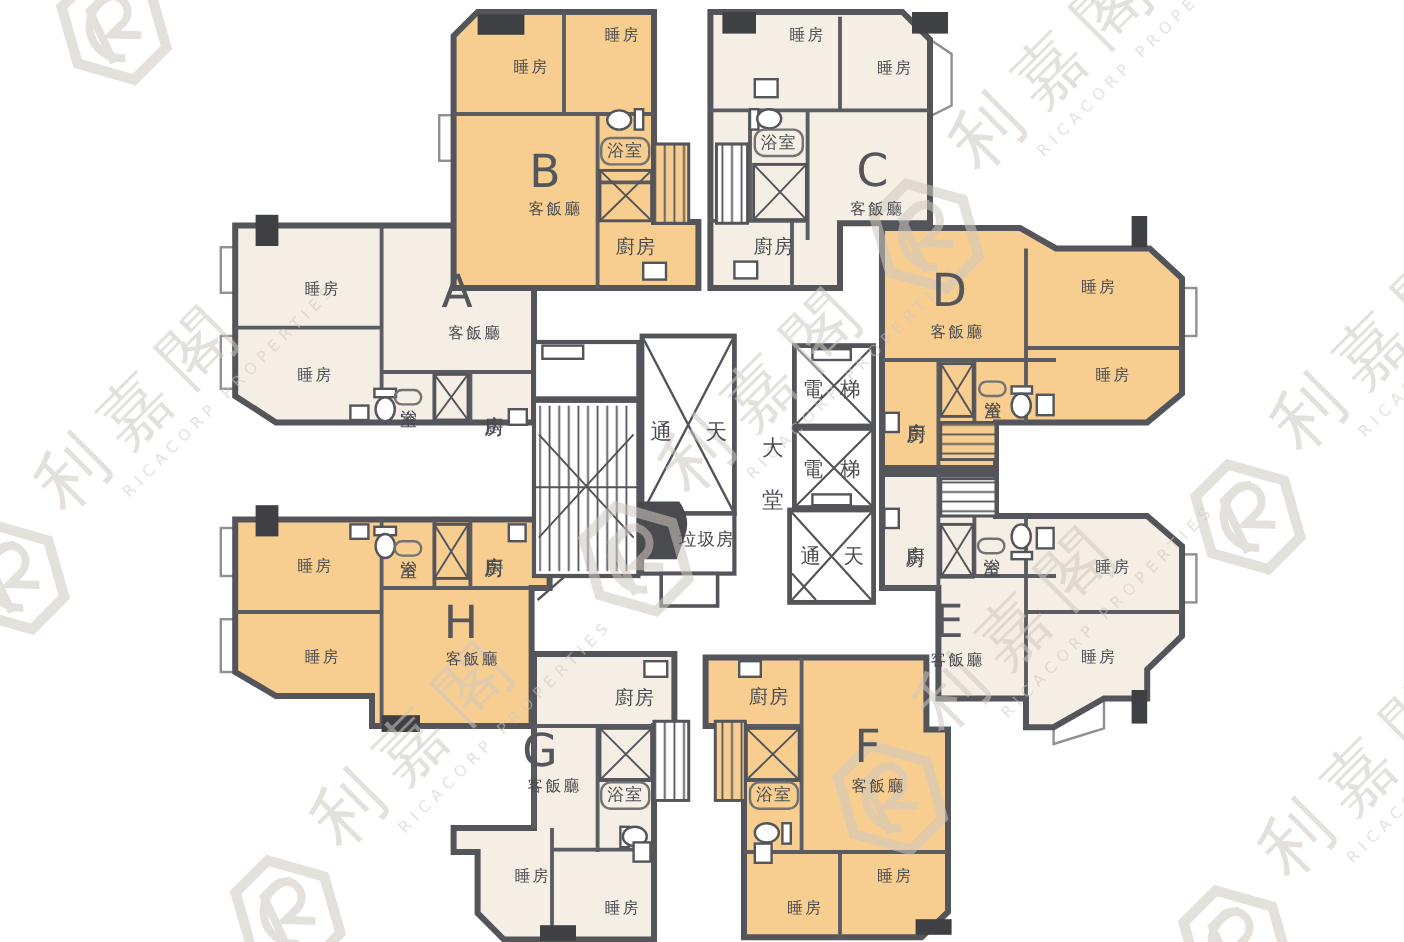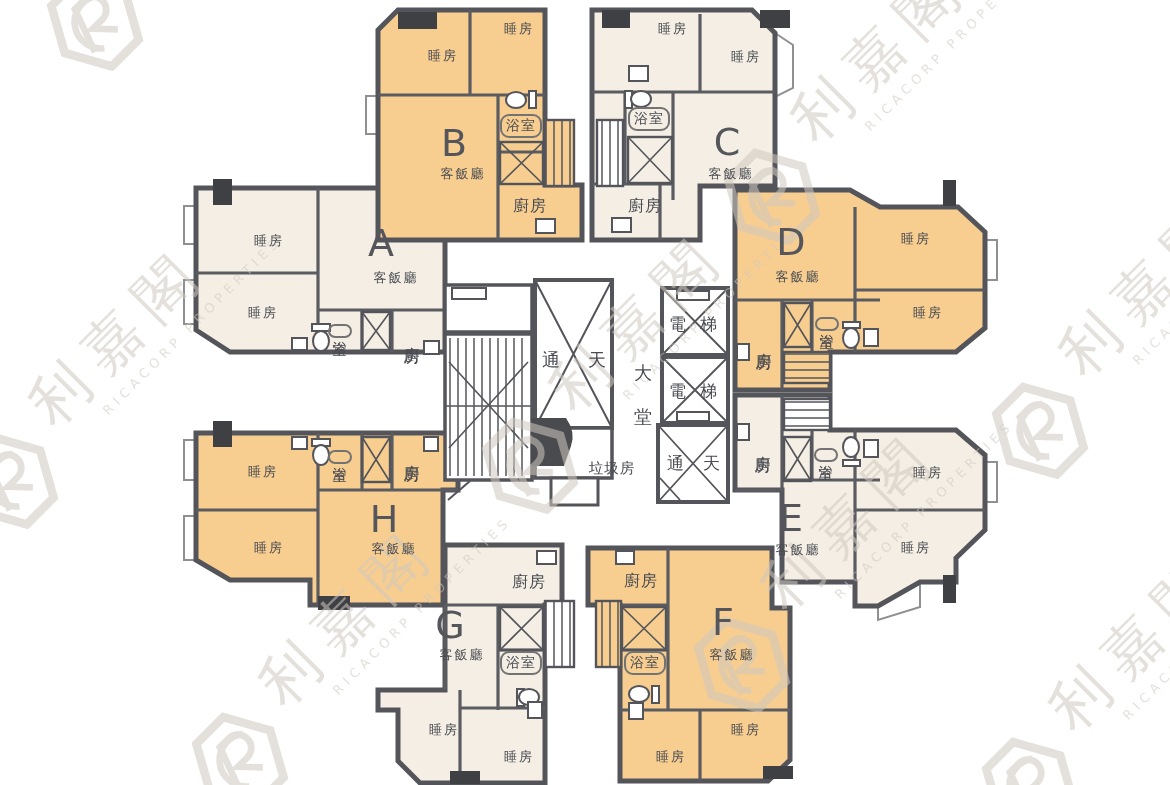--- a/index.html
+++ b/index.html
@@ -381,15 +381,15 @@
 <div class="lbl room" style="left:253px;top:472px;">睡房</div>
 <div class="lbl room" style="left:259px;top:548px;">睡房</div>
 <div class="lbl bath vert" style="left:340px;top:457px;">浴室</div>
 <div class="lbl kit vert" style="left:411px;top:452px;">廚房</div>
 
 <div class="lbl fixed core-big" style="left:542px;top:348px;letter-spacing:28px;">通天</div>
 <div class="lbl fixed core-big vert" style="left:631px;top:349px;letter-spacing:44px;">大堂</div>
 <div class="lbl fixed" style="left:669px;top:313px;font-size:17px;letter-spacing:14px;">電梯</div>
 <div class="lbl fixed" style="left:669px;top:380px;font-size:17px;letter-spacing:14px;">電梯</div>
 <div class="lbl fixed" style="left:667px;top:452px;font-size:17px;letter-spacing:19px;">通天</div>
-<div class="lbl refuse" style="left:589px;top:468px;margin-left:23px;">垃圾房</div>
+<div class="lbl refuse" style="left:589px;top:450px;">垃圾房</div>
 
 </div>
 
 </body></html>

